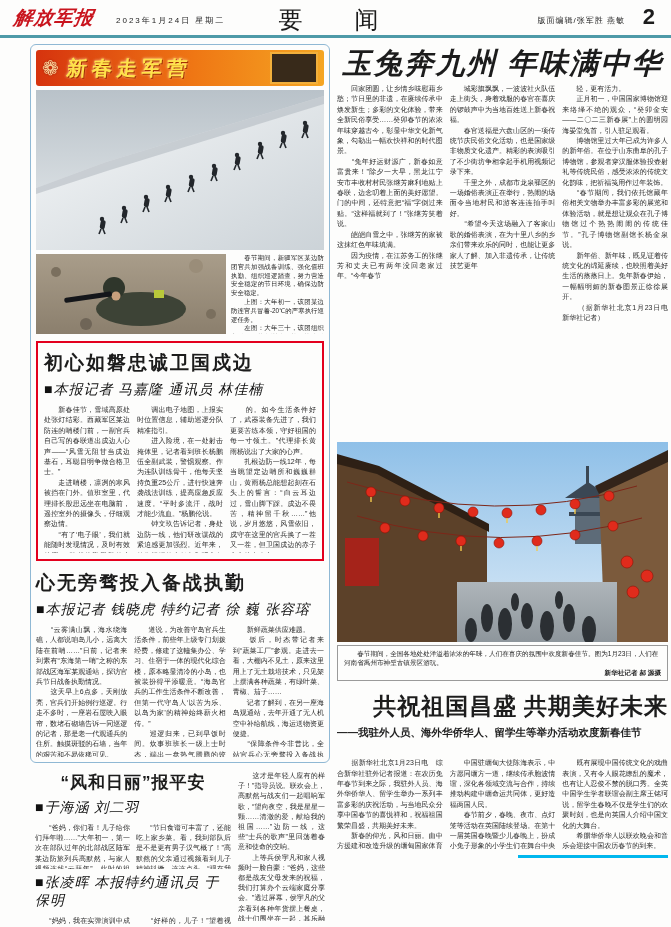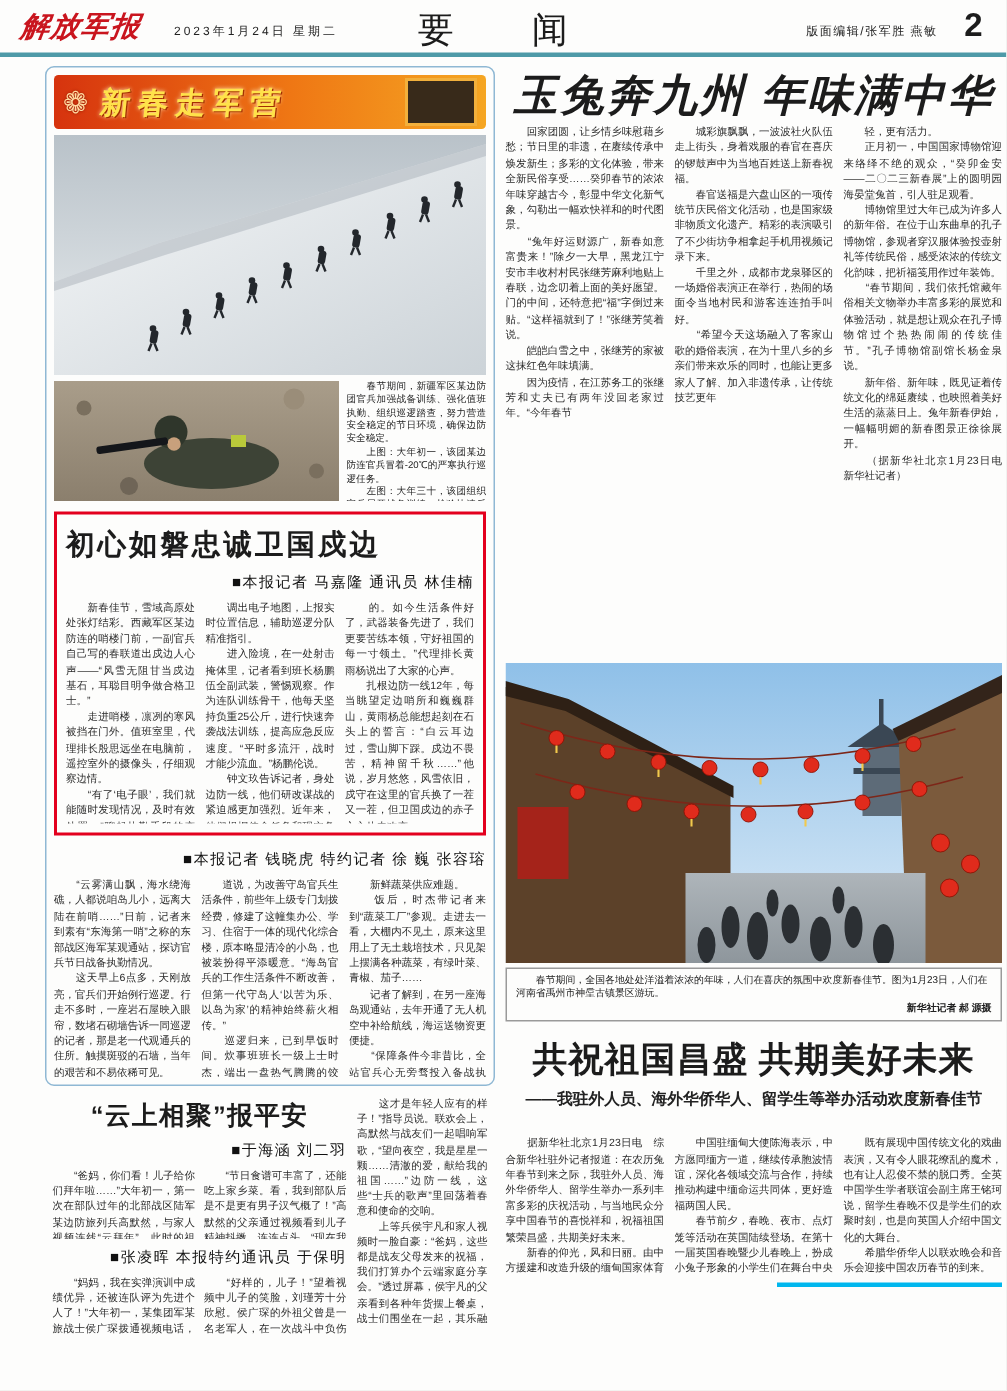--- a/index.html
+++ b/index.html
@@ -29,21 +29,21 @@
                transform:skewX(-6deg);text-shadow:1px 1px 0 #a33000,0 0 3px #fff3c0;white-space:nowrap;}
   .banner-frag{width:44px;height:28px;margin-left:auto;background:#382a1a;border:2px solid #f2b03c;}
   
   .photo1{display:block;margin-top:4px;}
   .photorow{display:flex;gap:5px;margin-top:4px;}
   .pcaption{flex:1;font-size:6.4px;line-height:8.8px;text-align:justify;white-space:pre-line;
             color:#222;overflow:hidden;height:80px;}
   
   .redbox{border:2px solid #e3001e;padding:7px 6px 6px;margin-top:7px;}
   .h-main{font-size:19px;font-weight:bold;text-align:left;letter-spacing:2px;white-space:nowrap;}
-  .byline{text-align:right;font-size:10px;margin:5px 0 6px;color:#111;letter-spacing:1px;}
+  .byline{text-align:left;font-size:14px;margin:5px 0 6px;color:#111;letter-spacing:1px;font-style:italic;}
   .cols{display:flex;gap:7px;}
   .cols>div{flex:1;font-size:7px;line-height:10.4px;text-align:justify;white-space:pre-line;
             overflow:hidden;color:#2a2a2a;}
   .red-cols>div{height:148px;}
   .duty{margin-top:9px;}
   .duty-cols>div{height:132px;}
   
   .bottomleft{display:flex;gap:7px;margin-top:8px;padding:0 5px;}
   .bl-main{width:196px;flex:none;}
   .bl-side{flex:1;font-size:7px;line-height:10.2px;text-align:justify;white-space:pre-line;
@@ -55,24 +55,24 @@
   .cloud-cols>div{height:46px;}
   .screen-cols>div{height:40px;}
   
   .h-big{font-size:29px;font-weight:bold;text-align:center;letter-spacing:2px;white-space:nowrap;font-style:italic;}
   .sub{font-size:11px;font-weight:bold;text-align:center;margin:5px 0 8px;color:#222;}
   .rabbit-cols>div{height:356px;}
   .lantern{display:block;margin-top:2px;}
   .capbox{border:1px solid #9a9a9a;padding:3px 6px;margin-top:3px;font-size:6.6px;
           line-height:9.4px;color:#222;}
   .capbox .cred{text-align:right;font-weight:bold;}
-  .h-serif{font-family:"Liberation Serif",serif;font-size:23px;font-weight:bold;text-align:center;
+  .h-serif{font-family:"Liberation Serif",serif;font-size:23px;font-weight:bold;text-align:right;
            letter-spacing:1px;margin-top:10px;white-space:nowrap;}
   .sub-serif{font-family:Liberation Sans, sans-serif;font-size:10.5px;font-weight:bold;
-             text-align:center;margin:4px 0 18px;color:#222;}
+             text-align:left;margin:4px 0 18px;color:#222;}
   .ovs-cols>div{height:92px;}
   .cyanline{height:3px;background:#00b7ee;width:150px;margin:5px 0 0 auto;}
 </style>
 </head>
 <body>
 
 <div class="page">
 
   <div class="hdr">
     <span class="masthead">解放军报</span>
@@ -209,38 +209,39 @@
 　　进入险境，在一处射击掩体里，记者看到班长杨鹏伍全副武装，警惕观察。作为连队训练骨干，他每天坚持负重25公斤，进行快速奔袭战法训练，提高应急反应速度。“平时多流汗，战时才能少流血。”杨鹏伦说。
 　　钟文玖告诉记者，身处边防一线，他们研改谋战的紧迫感更加强烈。近年来，他们根据使命任务和现实条件，探索出一些新战法训法，不断提高应急处置能力。
 　　“这片阵地，是连队先辈们克服恶劣的自然条件，用镢镐一点点刨出来</div>
             <div>　　的。如今生活条件好了，武器装备先进了，我们更要苦练本领，守好祖国的每一寸领土。”代理排长黄雨杨说出了大家的心声。
 　　扎根边防一线12年，每当眺望定边哨所和巍巍群山，黄雨杨总能想起刻在石头上的誓言：“白云耳边过，雪山脚下踩。戍边不畏苦，精神留千秋……”他说，岁月悠悠，风雪依旧，戍守在这里的官兵换了一茬又一茬，但卫国戍边的赤子之心从未改变。
 　　和官兵一起巡逻的路上，记者看见山崖上的一行大字格外醒目：“国在我心中，我在祖国怀抱。”</div>
           </div>
         </div>
 
         <div class="duty">
+          <div class="h-main">心无旁骛投入备战执勤</div>
           <div class="byline">■本报记者 钱晓虎 特约记者 徐 巍 张容瑢</div>
           <div class="cols duty-cols">
             <div>　　“云雾满山飘，海水绕海礁，人都说咱岛儿小，远离大陆在前哨……”日前，记者来到素有“东海第一哨”之称的东部战区海军某观通站，探访官兵节日战备执勤情况。
 　　这天早上6点多，天刚放亮，官兵们开始例行巡逻。行走不多时，一座岩石屋映入眼帘，数堵石砌墙告诉一同巡逻的记者，那是老一代观通兵的住所。触摸斑驳的石墙，当年的艰苦和不易依稀可见。
 　　看到记者驻足，柏树指着远处的航</div>
             <div>　　道说，为改善守岛官兵生活条件，前些年上级专门划拨经费，修建了这幢集办公、学习、住宿于一体的现代化综合楼，原本略显清冷的小岛，也被装扮得平添暖意。“海岛官兵的工作生活条件不断改善，但第一代守岛人‘以苦为乐、以岛为家’的精神始终薪火相传。”
 　　巡逻归来，已到早饭时间。炊事班班长一级上士时杰，端出一盘热气腾腾的饺子。“在过去，一到台风季停航，就吃不上新鲜蔬菜。”时杰告诉记者，2021年底，在东部战区海军党委关心下，岛上建成了“蔬菜工厂”，解决了</div>
             <div>　　新鲜蔬菜供应难题。
 　　饭后，时杰带记者来到“蔬菜工厂”参观。走进去一看，大棚内不见土，原来这里用上了无土栽培技术，只见架上摆满各种蔬菜，有绿叶菜、青椒、茄子……
 　　记者了解到，在另一座海岛观通站，去年开通了无人机空中补给航线，海运送物资更便捷。
 　　“保障条件今非昔比，全站官兵心无旁骛投入备战执勤。请党和人民放心，我们一定守护好祖国海上国门。”站长坚定地说。</div>
           </div>
         </div>
       </div>
 
       <div class="bottomleft">
         <div class="bl-main">
-          <div class="h-small">“云上相聚”报平安</div>
+          <div class="h-small">“风和日丽”报平安</div>
           <div class="byline">■于海涵 刘二羽</div>
           <div class="cols2 cloud-cols">
             <div>　　“爸妈，你们看！儿子给你们拜年啦……”大年初一，第一次在部队过年的北部战区陆军某边防旅列兵高默然，与家人视频连线“云拜年”。此时的祖国北疆军营，室外寒风呼啸，室内温暖如春。“儿子，你在部队吃得好不好，生活还习惯吗？”高默然的母亲问。</div>
             <div>　　“节日食谱可丰富了，还能吃上家乡菜。看，我到部队后是不是更有男子汉气概了！”高默然的父亲通过视频看到儿子精神抖擞，连连点头。“现在我们边防连的执勤和生活条件都得到很大改善，营区内各种图书、生活物资等一应俱全。”</div>
           </div>
           <div class="byline">■张凌晖 本报特约通讯员 于保明</div>
           <div class="cols2 screen-cols">
             <div>　　“妈妈，我在实弹演训中成绩优异，还被连队评为先进个人了！”大年初一，某集团军某旅战士侯广琛拨通视频电话，向远隔千里的家人报喜。母亲刘瑾芳的脸庞瞬间出现在手机屏幕上，他迫不及待地展示证书。</div>
             <div>　　“好样的，儿子！”望着视频中儿子的笑脸，刘瑾芳十分欣慰。侯广琛的外祖父曾是一名老军人，在一次战斗中负伤的情况下仍坚守战位。“妈妈请放心，我会加倍努力。”看着儿子坚毅的目光，刘瑾芳欣慰地笑了。</div>
           </div>

